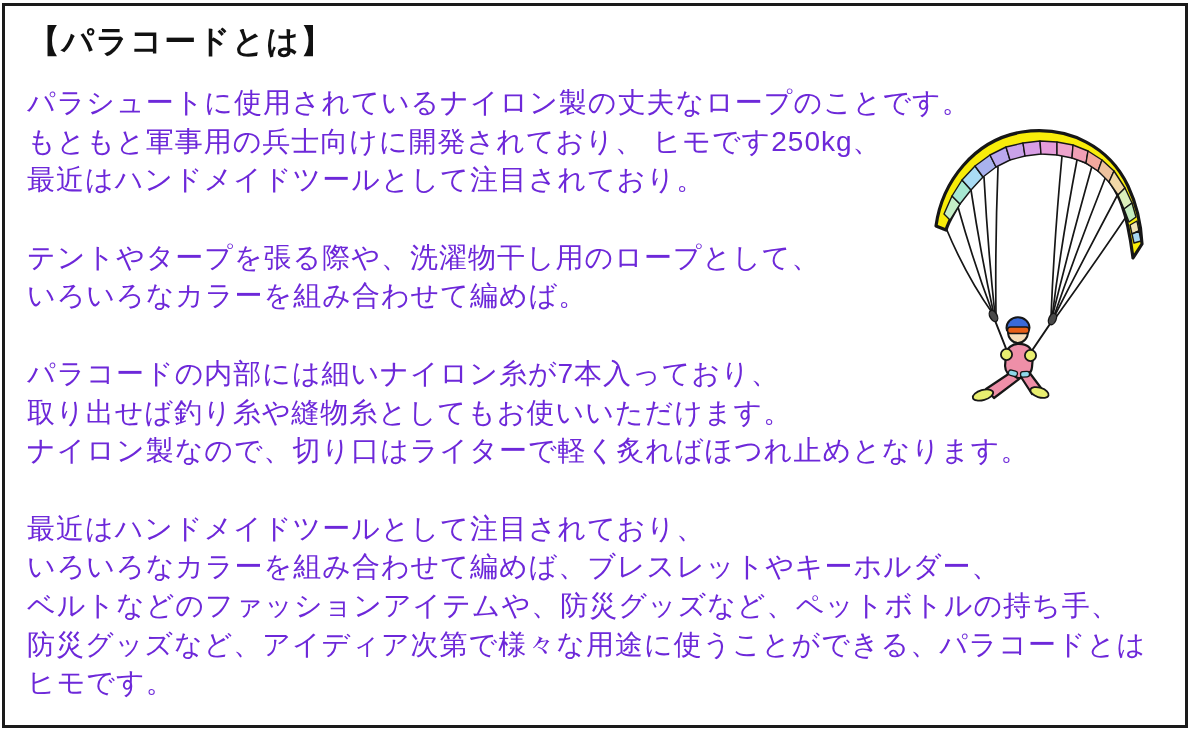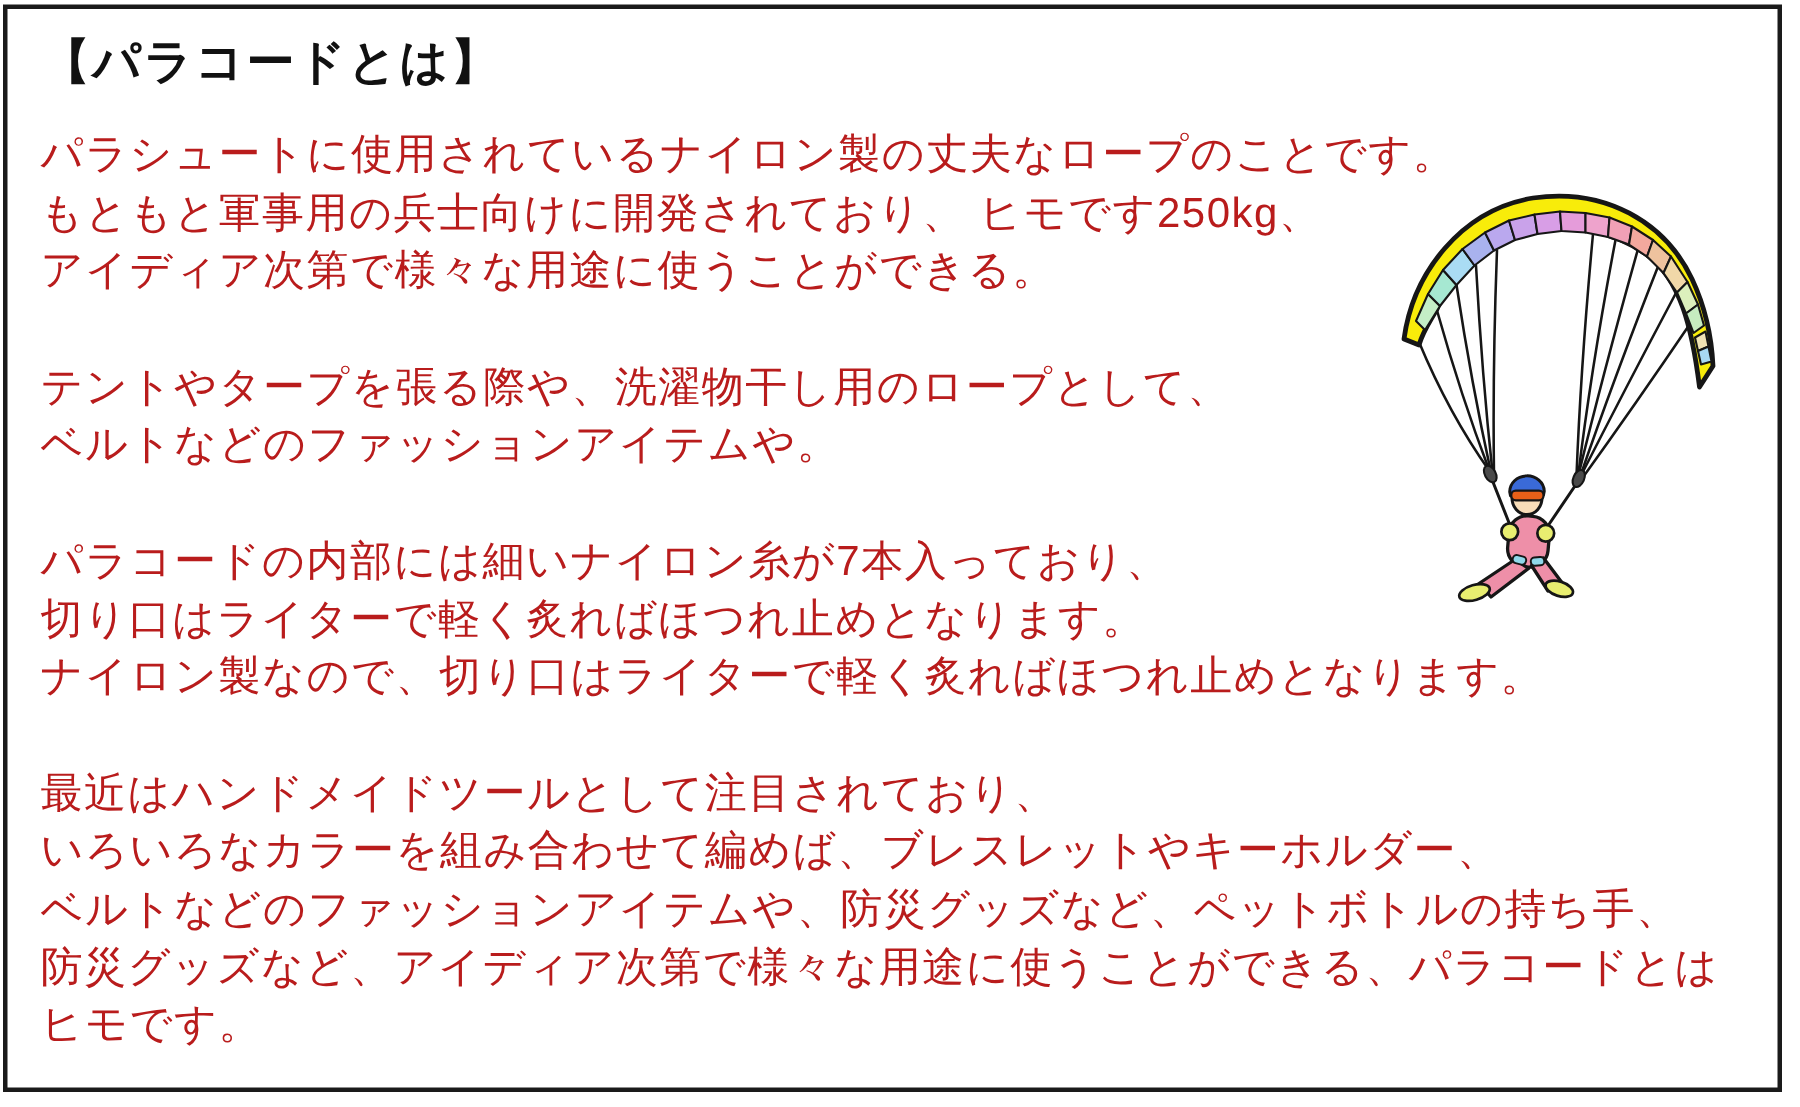--- a/index.html
+++ b/index.html
@@ -13,21 +13,21 @@
     position: absolute; left: 2px; top: 3px; width: 1186px; height: 725px;
     border: 3px solid #1a1a1a; background: #ffffff;
   }
   .doc-title {
     position: absolute; left: 28px; top: 20px;
     font-size: 32px; font-weight: 700; letter-spacing: 1.5px; color: #111111;
     white-space: nowrap;
   }
   .doc-body {
     position: absolute; left: 27px; top: 84px; width: 1150px;
-    font-size: 28px; line-height: 38.6px; letter-spacing: 1px; color: #b91c1c;
+    font-size: 28px; line-height: 38.6px; letter-spacing: 1px; color: #6d28d9;
   }
   .doc-body p { margin: 0 0 39px 0; }
   .doc-body p:last-child { margin-bottom: 16px; }
   .line { white-space: nowrap; }
   .b { font-weight: 400; }
 
   .illustration {
     position: absolute; left: 922px; top: 118px; width: 244px; height: 300px;
   }
 </style>
@@ -36,29 +36,29 @@
 
 <div class="page">
   <div class="frame"></div>
 
   <div class="doc-title">【パラコードとは】</div>
 
   <div class="doc-body">
     <p>
       <span class="line">パラシュートに使用されているナイロン製の丈夫なロープのことです。</span><br>
       <span class="line"><span>もともと軍事用の兵士向けに開発されており、 ヒモです</span><span class="b">250kg</span><span>、</span></span><br>
-      <span class="line">アイディア次第で様々な用途に使うことができる。</span>
+      <span class="line">最近はハンドメイドツールとして注目されており。</span>
     </p>
     <p>
       <span class="line">テントやタープを張る際や、洗濯物干し用のロープとして、</span><br>
-      <span class="line">ベルトなどのファッションアイテムや。</span>
+      <span class="line">いろいろなカラーを組み合わせて編めば。</span>
     </p>
     <p>
       <span class="line">パラコードの内部には細いナイロン糸が7本入っており、</span><br>
-      <span class="line">切り口はライターで軽く炙ればほつれ止めとなります。</span><br>
+      <span class="line">取り出せば釣り糸や縫物糸としてもお使いいただけます。</span><br>
       <span class="line">ナイロン製なので、切り口はライターで軽く炙ればほつれ止めとなります。</span>
     </p>
     <p>
       <span class="line">最近はハンドメイドツールとして注目されており、</span><br>
       <span class="line">いろいろなカラーを組み合わせて編めば、ブレスレットやキーホルダー、</span><br>
       <span class="line">ベルトなどのファッションアイテムや、防災グッズなど、ペットボトルの持ち手、</span><br>
       <span class="line">防災グッズなど、アイディア次第で様々な用途に使うことができる、パラコードとは</span><br>
       <span class="line">ヒモです。</span>
     </p>
   </div>

